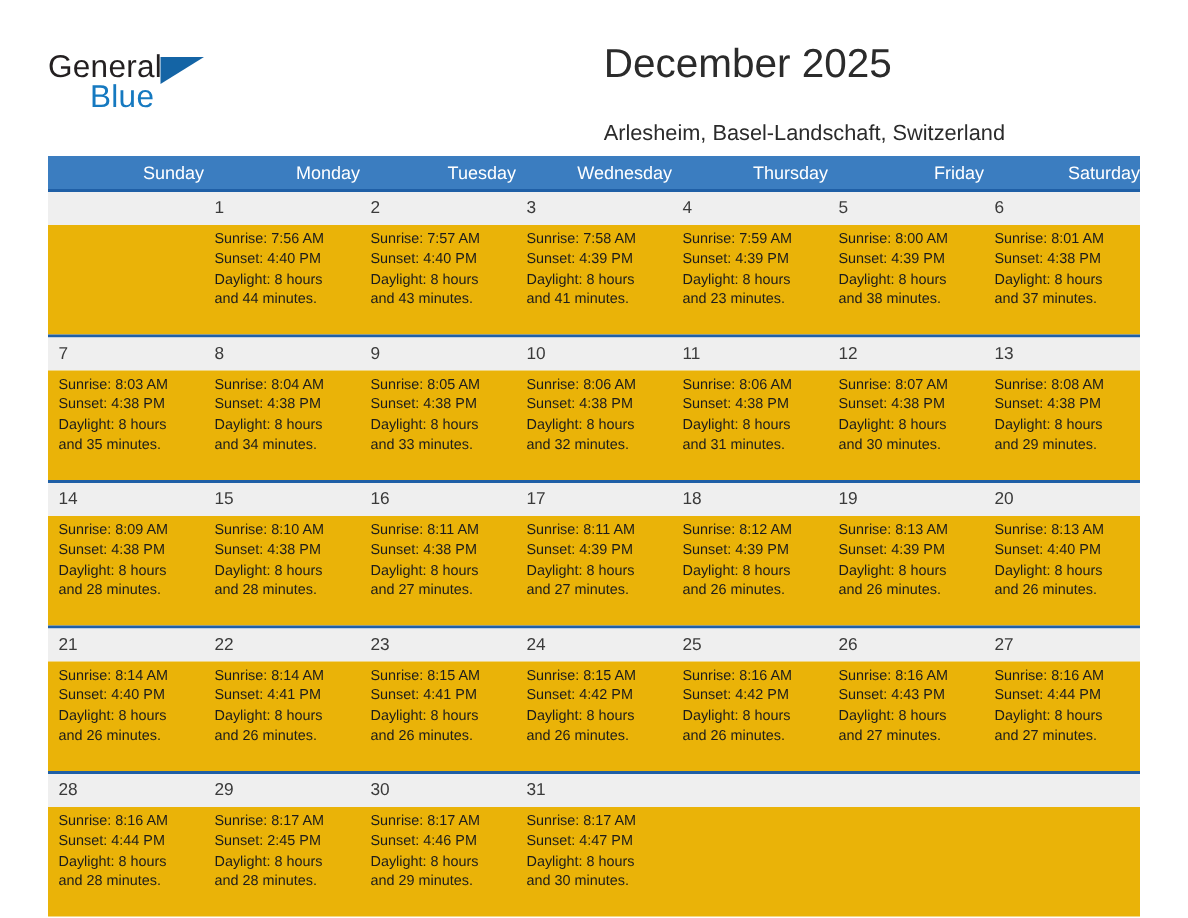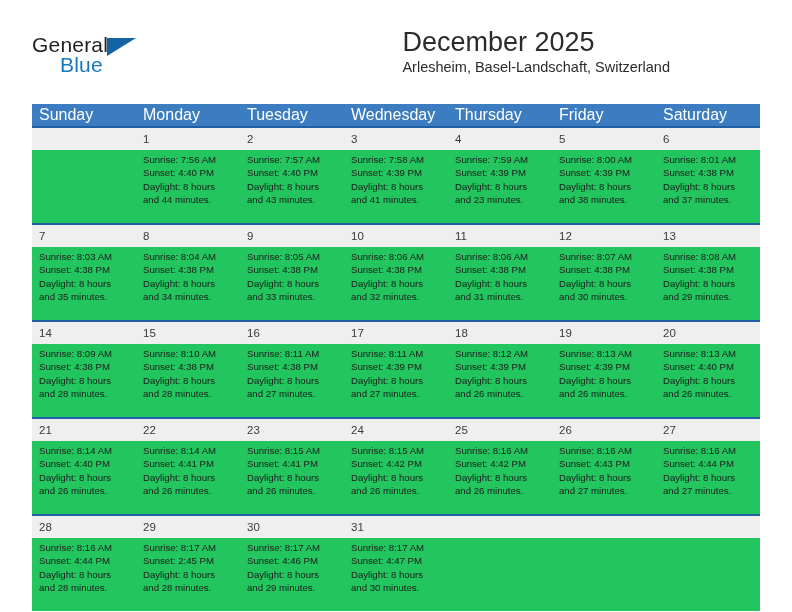--- a/index.html
+++ b/index.html
@@ -71,44 +71,44 @@
     top: 26px;
     text-align: left;
   }
   .cal-title {
     font-size: 27px;
     color: #2b2b2b;
     line-height: 32px;
     white-space: nowrap;
   }
   .cal-subtitle {
-    margin-top: 0;
+    margin-top: 22px;
     font-size: 14.5px;
     color: #2b2b2b;
     line-height: 18px;
     white-space: nowrap;
   }
 
   
   .calendar {
     position: absolute;
     left: 32px;
     top: 104px;
     width: 728px;
     border-collapse: collapse;
     table-layout: fixed;
   }
   .calendar col { width: 104px; }
 
   .calendar thead th {
     background: #3b7dc0;
     color: #ffffff;
-    font-size: 16px;
+    font-size: 12px;
     font-weight: normal;
-    text-align: left;
+    text-align: right;
     padding: 5px 0 5px 7px;
     height: 11px;
     line-height: 12px;
   }
 
   .week-sep td {
     padding: 0;
     height: 2px;
     background: #1f5fa6;
     line-height: 0;
@@ -119,21 +119,21 @@
     background: #efefef;
     font-size: 11.5px;
     color: #3a3a3a;
     padding: 5px 0 5px 7px;
     height: 11px;
     line-height: 12px;
     vertical-align: top;
   }
 
   .info-row td {
-    background: #22c55e;
+    background: #eab308;
     vertical-align: top;
     padding: 3px 6px 8px 7px;
     height: 62px;
   }
   .info-row td .lines {
     font-size: 9.6px;
     line-height: 13.4px;
     color: #1c1c1c;
   }
   .info-row td .lines div { white-space: nowrap; }

